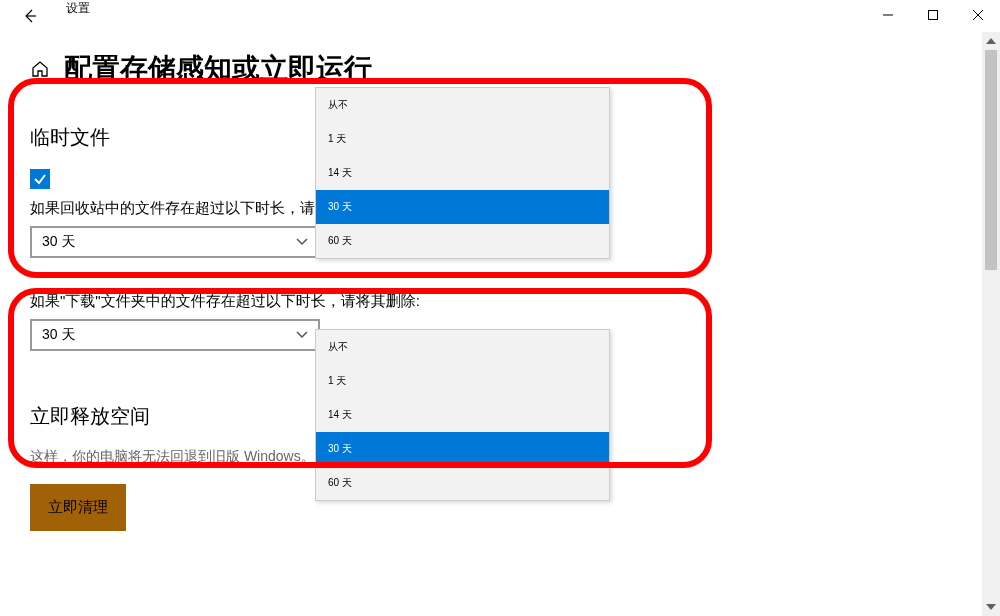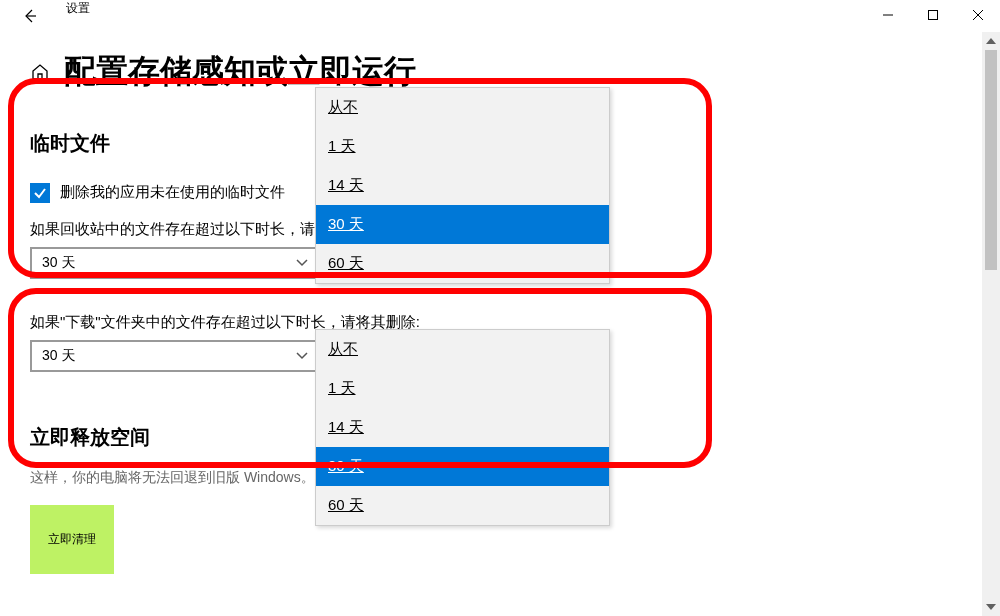--- a/index.html
+++ b/index.html
@@ -4,37 +4,37 @@
   <style>
     * { box-sizing: border-box; margin: 0; padding: 0; }
     body { font-family: "Microsoft YaHei", "Segoe UI", sans-serif; font-size: 14px; color: #000; background: #fff; width: 1000px; height: 616px; overflow: hidden; position: relative; }
     .titlebar { height: 32px; display: flex; align-items: flex-start; padding-left: 10px; }
     .back-btn { width: 40px; height: 32px; display: flex; align-items: center; justify-content: center; cursor: pointer; }
     .app-title { font-size: 12px; margin-left: 16px; }
     .window-controls { position: absolute; top: 0; right: 0; display: flex; }
     .wc-btn { width: 45px; height: 30px; display: flex; align-items: center; justify-content: center; cursor: pointer; }
     .content { position: absolute; top: 32px; left: 0; right: 20px; bottom: 0; padding-left: 30px; padding-top: 18px; }
     .home-icon { display: inline-block; vertical-align: middle; margin-right: 10px; }
-    .page-title { font-size: 32px; font-weight: 600; display: inline; vertical-align: middle; }
-    .section-heading { font-size: 20px; font-weight: 700; margin-top: 36px; margin-bottom: 18px; }
+    .page-title { font-size: 28px; font-weight: 600; display: inline; vertical-align: middle; }
+    .section-heading { font-size: 20px; font-weight: 400; margin-top: 36px; margin-bottom: 18px; }
     .checkbox-row { display: flex; align-items: center; margin-top: 10px; margin-bottom: 10px; }
     .checkbox { width: 20px; height: 20px; border: 2px solid #0078d7; background: #0078d7; display: flex; align-items: center; justify-content: center; margin-right: 10px; cursor: pointer; }
     .checkbox-empty { width: 20px; height: 20px; border: 2px solid #333; background: #fff; display: flex; align-items: center; justify-content: center; margin-right: 10px; cursor: pointer; }
     .body-text { font-size: 15px; margin: 8px 0; }
     .sub-text { font-size: 14px; color: #666; margin: 8px 0; }
     .combo { width: 290px; height: 32px; border: 2px solid #999; background: #fff; display: flex; align-items: center; justify-content: space-between; padding: 0 10px; margin: 8px 0 16px 0; cursor: pointer; position: relative; }
     .combo-chevron { }
     .dropdown { position: absolute; background: #f2f2f2; border: 1px solid #ccc; width: 295px; box-shadow: 2px 2px 4px rgba(0,0,0,0.15); z-index: 10; }
-    .dropdown-item { padding: 10px 12px; font-size: 15px; cursor: pointer; text-decoration: underline; }
+    .dropdown-item { padding: 10px 12px; font-size: 10px; cursor: pointer; }
     .dropdown-item.selected { background: #0078d7; color: #fff; }
     .highlight-box { position: absolute; border: 6px solid #ff0000; border-radius: 28px; pointer-events: none; z-index: 20; }
     .scrollbar-track { position: absolute; top: 32px; right: 0; width: 18px; bottom: 0; background: #f0f0f0; display:flex; flex-direction:column; }
     .scrollbar-arrow { height: 18px; display:flex; align-items:center; justify-content:center; cursor:pointer; }
     .scrollbar-thumb { height: 220px; background: #c2c2c2; margin: 0 3px; cursor: pointer; }
-    .clean-btn { display:inline-block; background:#bef264; padding: 26px 18px; font-size:12px; cursor:pointer; margin-top:10px; }
+    .clean-btn { display:inline-block; background:#a16207; padding: 14px 18px; font-size:15px; cursor:pointer; margin-top:10px; }
     svg { display: block; }
   </style>
 </head>
 <body>
 
 <div class="titlebar">
   <div class="back-btn">
     <svg width="16" height="16" viewBox="0 0 16 16">
         <path d="M10 2 L4 8 L10 14" fill="none" stroke="#000" stroke-width="1.2"></path>
         <line x1="4" y1="8" x2="14" y2="8" stroke="#000" stroke-width="1.2"></line>
@@ -86,21 +86,20 @@
 
   
   <div class="section-heading">临时文件</div>
 
   <div class="checkbox-row">
     <div class="checkbox">
       <svg width="14" height="14" viewBox="0 0 14 14">
           <path d="M2 7 L6 11 L12 3" fill="none" stroke="#fff" stroke-width="2"></path>
         </svg>
     </div>
-    <span class="body-text">删除我的应用未在使用的临时文件</span>
   </div>
 
   <div class="body-text">如果回收站中的文件存在超过以下时长，请</div>
 
   <div class="combo">
     <span>30 天</span>
     <span class="combo-chevron">
         <svg width="12" height="8">
           <path d="M1 1 L6 6 L11 1" fill="none" stroke="#555" stroke-width="1.5"></path>
         </svg>

